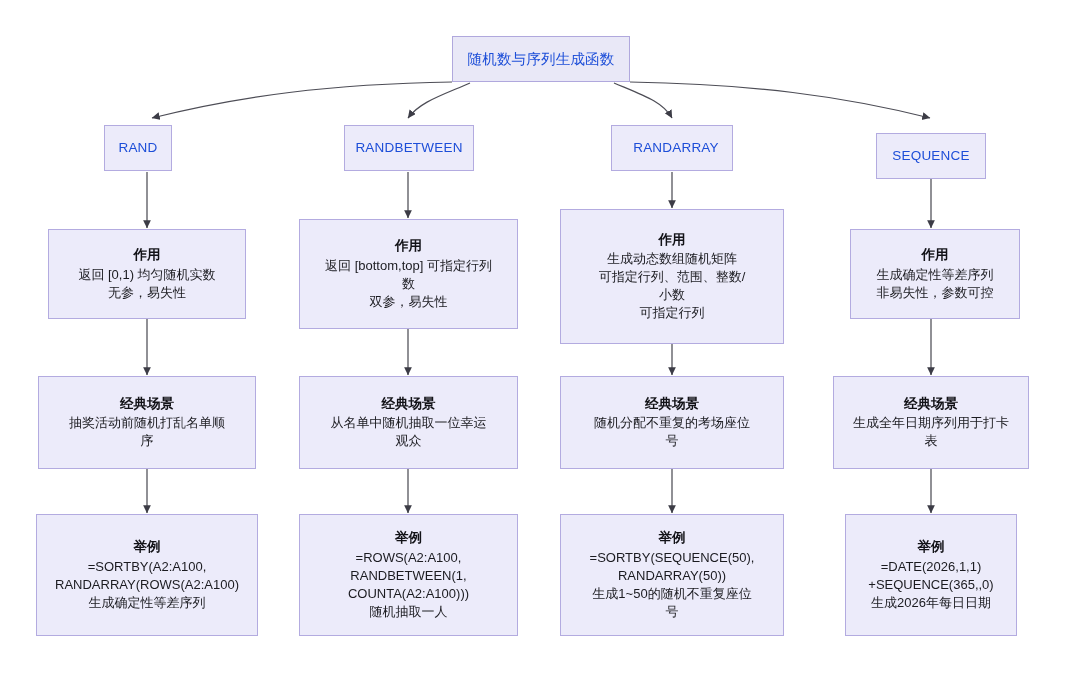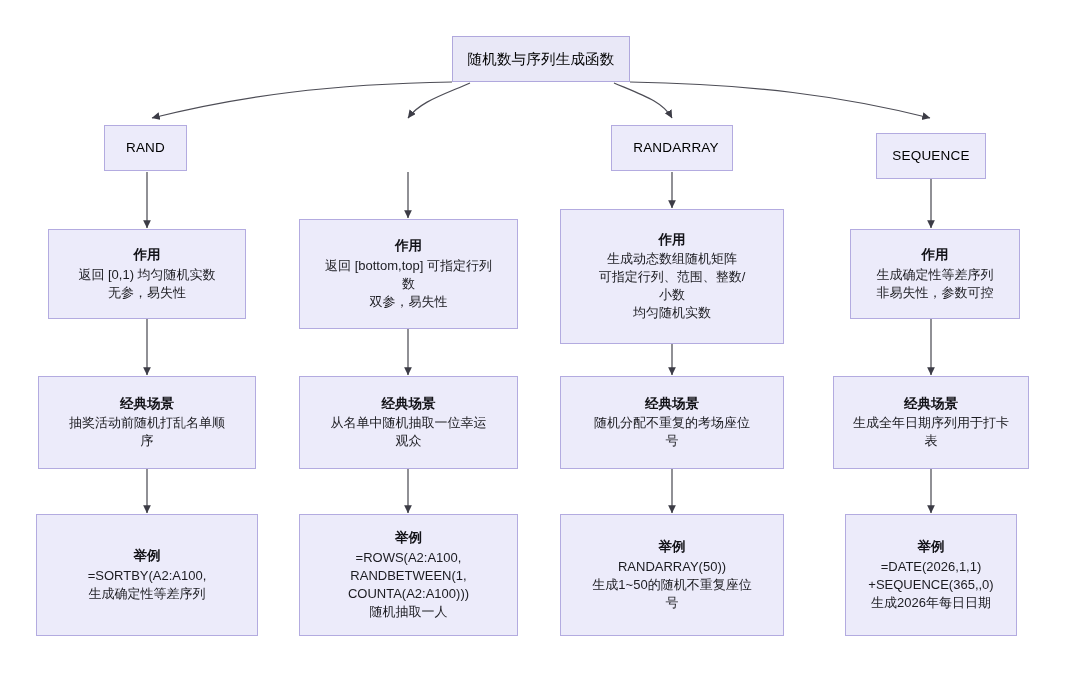--- a/index.html
+++ b/index.html
@@ -45,21 +45,21 @@
     border-color: #b0a8dd;
   }
   .node.func {
     background: #ecebfa;
     border-color: #b3abe0;
   }
   .node-title {
     font-size: 13.5px;
     font-weight: 400;
     letter-spacing: 0.2px;
-    color: #000000;
+    color: #1d4ed8;
   }
   .node.root .node-title {
     font-size: 14.5px;
   }
   .detail {
     background: #ecebfa;
     border: 1px solid #b3abe0;
   }
   .detail-head {
     font-size: 13.5px;
@@ -112,42 +112,46 @@
       <path d="M408,469 L408,513"></path>
       <path d="M672,469 L672,513"></path>
       <path d="M931,469 L931,513"></path>
     </g>
   </svg>
 
   <div class="node root" style="left:452px; top:36px; width:178px; height:46px;">
     <span class="node-title">随机数与序列生成函数</span>
   </div>
 
-  <div class="node func" style="left:104px; top:125px; width:83px; height:46px;">
+  <div class="node func" style="left:104px; top:125px; width:68px; height:46px;">
     <span class="node-title">RAND</span>
   </div>
 
   <div class="node detail" style="left:48px; top:229px; width:198px; height:90px;">
     <span class="detail-head">作用</span>
     <span class="detail-line">返回 [0,1) 均匀随机实数</span>
     <span class="detail-line">无参，易失性</span>
   </div>
 
   <div class="node detail" style="left:38px; top:376px; width:218px; height:93px;">
     <span class="detail-head">经典场景</span>
     <span class="detail-line">抽奖活动前随机打乱名单顺</span>
     <span class="detail-line">序</span>
   </div>
 
   <div class="node detail" style="left:36px; top:514px; width:222px; height:122px;">
     <span class="detail-head">举例</span>
     <span class="detail-line mono-line">=SORTBY(A2:A100,</span>
+    <span class="detail-line mono-line">RANDARRAY(ROWS(A2:A100)</span>
     <span class="detail-line">生成确定性等差序列</span>
   </div>
 
+  <div class="node func" style="left:344px; top:125px; width:130px; height:46px;">
+    <span class="node-title">RANDBETWEEN</span>
+  </div>
 
   <div class="node detail" style="left:299px; top:219px; width:219px; height:110px;">
     <span class="detail-head">作用</span>
     <span class="detail-line">返回 [bottom,top] 可指定行列</span>
     <span class="detail-line">数</span>
     <span class="detail-line">双参，易失性</span>
   </div>
 
   <div class="node detail" style="left:299px; top:376px; width:219px; height:93px;">
     <span class="detail-head">经典场景</span>
@@ -165,31 +169,32 @@
 
   <div class="node func" style="left:611px; top:125px; width:122px; height:46px;padding-left:14px;">
     <span class="node-title">RANDARRAY</span>
   </div>
 
   <div class="node detail" style="left:560px; top:209px; width:224px; height:135px;">
     <span class="detail-head">作用</span>
     <span class="detail-line">生成动态数组随机矩阵</span>
     <span class="detail-line">可指定行列、范围、整数/</span>
     <span class="detail-line">小数</span>
-    <span class="detail-line">均匀随机实数</span>
+    <span class="detail-line">可指定行列</span>
   </div>
 
   <div class="node detail" style="left:560px; top:376px; width:224px; height:93px;">
     <span class="detail-head">经典场景</span>
     <span class="detail-line">随机分配不重复的考场座位</span>
     <span class="detail-line">号</span>
   </div>
 
   <div class="node detail" style="left:560px; top:514px; width:224px; height:122px;">
     <span class="detail-head">举例</span>
+    <span class="detail-line mono-line">=SORTBY(SEQUENCE(50),</span>
     <span class="detail-line mono-line">RANDARRAY(50))</span>
     <span class="detail-line">生成1~50的随机不重复座位</span>
     <span class="detail-line">号</span>
   </div>
 
   <div class="node func" style="left:876px; top:133px; width:110px; height:46px;">
     <span class="node-title">SEQUENCE</span>
   </div>
 
   <div class="node detail" style="left:850px; top:229px; width:170px; height:90px;">

